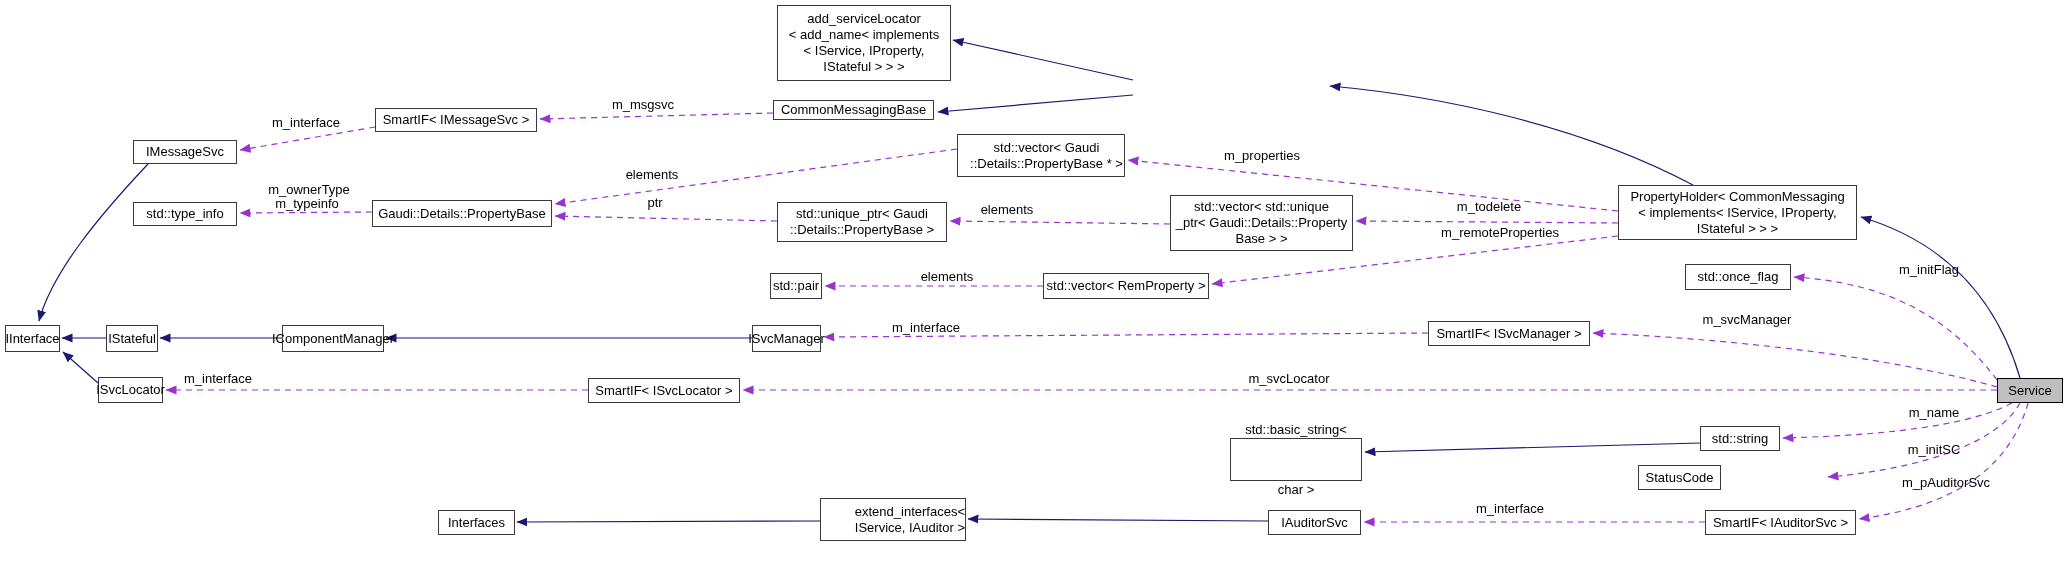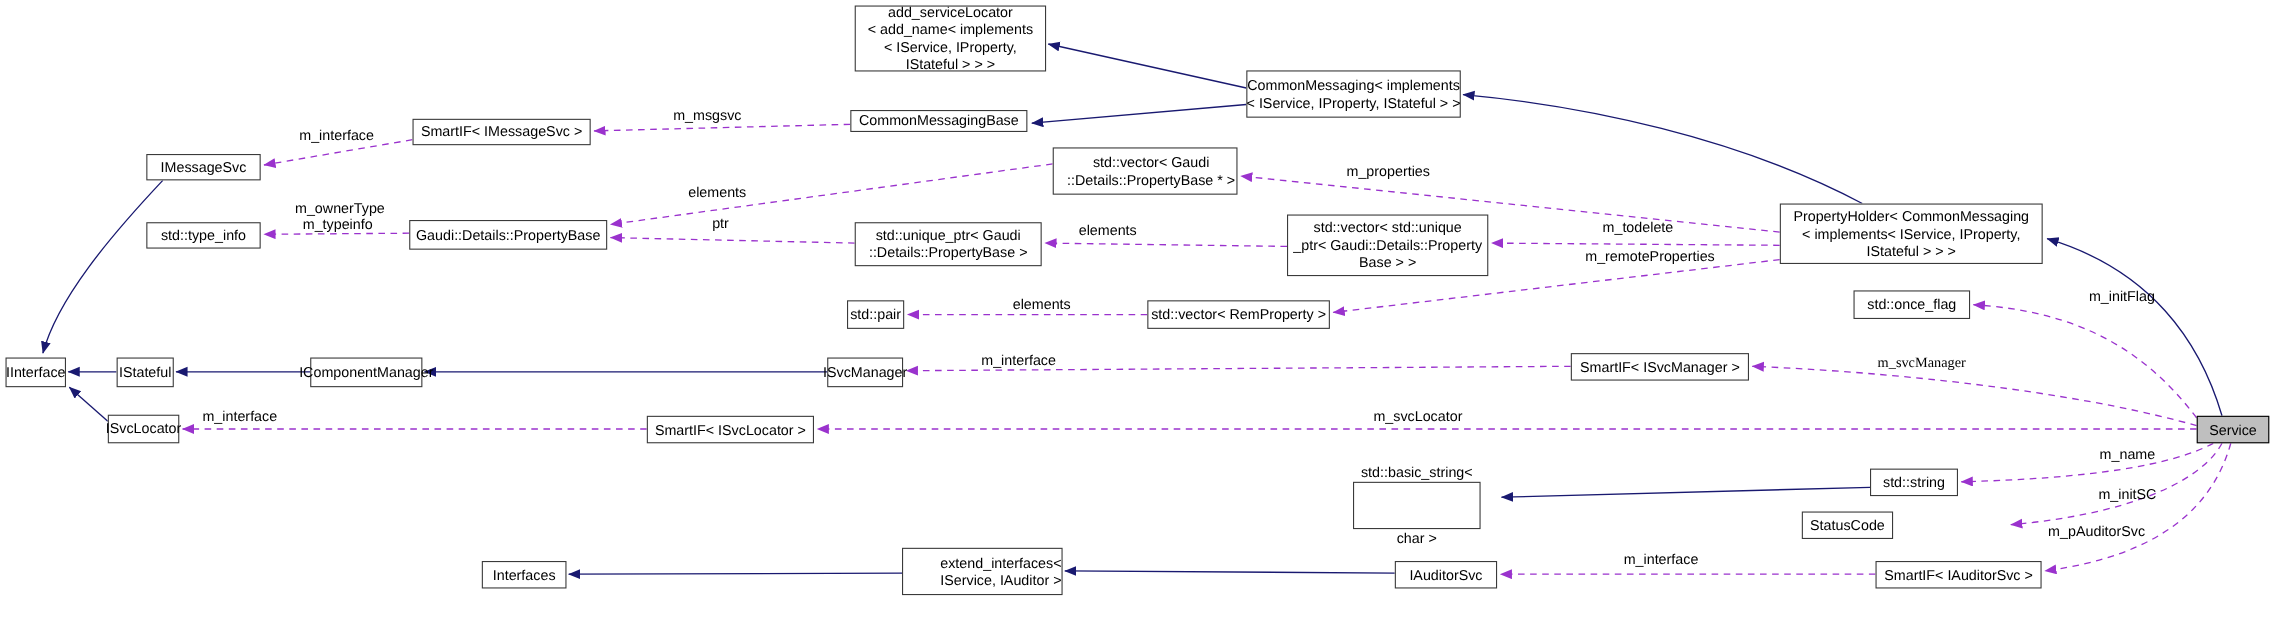--- a/index.html
+++ b/index.html
@@ -85,38 +85,34 @@
     <div class="elabel" style="left: 309px; top: 183px;">m_ownerType</div>
     <div class="elabel" style="left: 307px; top: 197px;">m_typeinfo</div>
     <div class="elabel" style="left: 652px; top: 168px;">elements</div>
     <div class="elabel" style="left: 655px; top: 196px;">ptr</div>
     <div class="elabel" style="left: 1007px; top: 203px;">elements</div>
     <div class="elabel" style="left: 1262px; top: 149px;">m_properties</div>
     <div class="elabel" style="left: 1489px; top: 200px;">m_todelete</div>
     <div class="elabel" style="left: 1500px; top: 226px;">m_remoteProperties</div>
     <div class="elabel" style="left: 947px; top: 270px;">elements</div>
     <div class="elabel" style="left: 1929px; top: 263px;">m_initFlag</div>
-    <div class="elabel" style="left: 1747px; top: 323px; font-family: Liberation Serif, serif;">m_svcManager</div>
+    <div class="elabel" style="left: 1747px; top: 313px;">m_svcManager</div>
     <div class="elabel" style="left: 926px; top: 321px;">m_interface</div>
     <div class="elabel" style="left: 1289px; top: 372px;">m_svcLocator</div>
     <div class="elabel" style="left: 218px; top: 372px;">m_interface</div>
     <div class="elabel" style="left: 1934px; top: 406px;">m_name</div>
     <div class="elabel" style="left: 1934px; top: 443px;">m_initSC</div>
-    <div class="elabel" style="left: 1898px; top: 476px; padding-left: 16px;">m_pAuditorSvc</div>
+    <div class="elabel" style="left: 1938px; top: 476px; padding-left: 16px;">m_pAuditorSvc</div>
     <div class="elabel" style="left: 1510px; top: 502px;">m_interface</div>
-    <div class="node" style="left: 777px; top: 5px; width: 174px; height: 60px;">
+    <div class="node" style="left: 777px; top: 5px; width: 174px; height: 76px;">
       <span>add_serviceLocator</span>
       <span>&lt; add_name&lt; implements</span>
       <span>&lt; IService, IProperty,</span>
       <span>IStateful &gt; &gt; &gt;</span>
     </div>
-    <div class="node" style="left: 1133px; top: 64px; width: 195px; height: 43px;">
-      <span>CommonMessaging&lt; implements</span>
-      <span>&lt; IService, IProperty, IStateful &gt; &gt;</span>
-    </div>
     <div class="node" style="left: 773px; top: 100px; width: 161px; height: 20px;">
       <span>CommonMessagingBase</span>
     </div>
     <div class="node" style="left: 375px; top: 108px; width: 162px; height: 24px;">
       <span>SmartIF&lt; IMessageSvc &gt;</span>
     </div>
     <div class="node" style="left: 133px; top: 140px; width: 104px; height: 24px;">
       <span>IMessageSvc</span>
     </div>
     <div class="node" style="left: 133px; top: 202px; width: 104px; height: 24px;">
@@ -172,21 +168,21 @@
     </div>
     <div class="node" style="left: 588px; top: 378px; width: 152px; height: 25px;">
       <span>SmartIF&lt; ISvcLocator &gt;</span>
     </div>
     <div class="node highlight" style="left: 1997px; top: 378px; width: 66px; height: 25px;">
       <span>Service</span>
     </div>
     <div class="node" style="left: 1700px; top: 426px; width: 80px; height: 25px;">
       <span>std::string</span>
     </div>
-    <div class="node" style="left: 1230px; top: 438px; width: 116px; height: 43px; gap: 44px;">
+    <div class="node" style="left: 1230px; top: 438px; width: 132px; height: 43px; gap: 44px;">
       <span>std::basic_string&lt;</span>
       <span>char &gt;</span>
     </div>
     <div class="node" style="left: 1638px; top: 465px; width: 83px; height: 25px;">
       <span>StatusCode</span>
     </div>
     <div class="node" style="left: 438px; top: 510px; width: 77px; height: 25px;">
       <span>Interfaces</span>
     </div>
     <div class="node" style="left: 820px; top: 498px; width: 146px; height: 43px; align-items: flex-end;">

